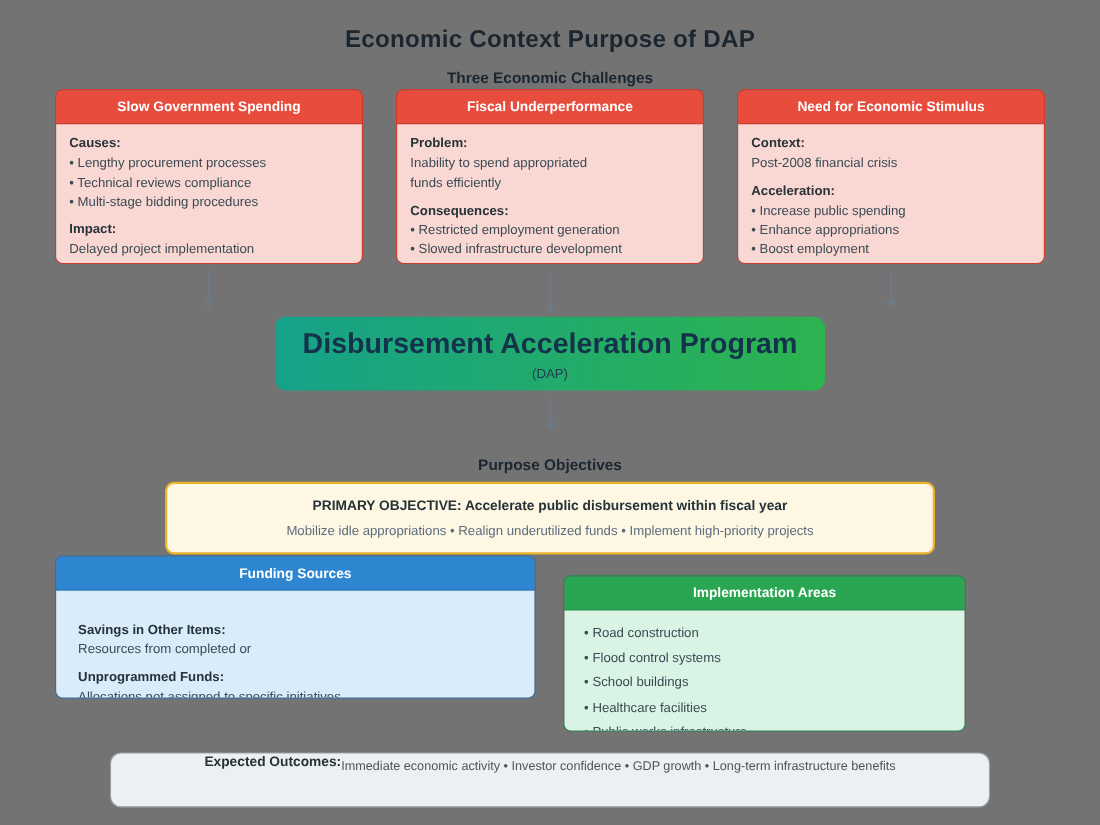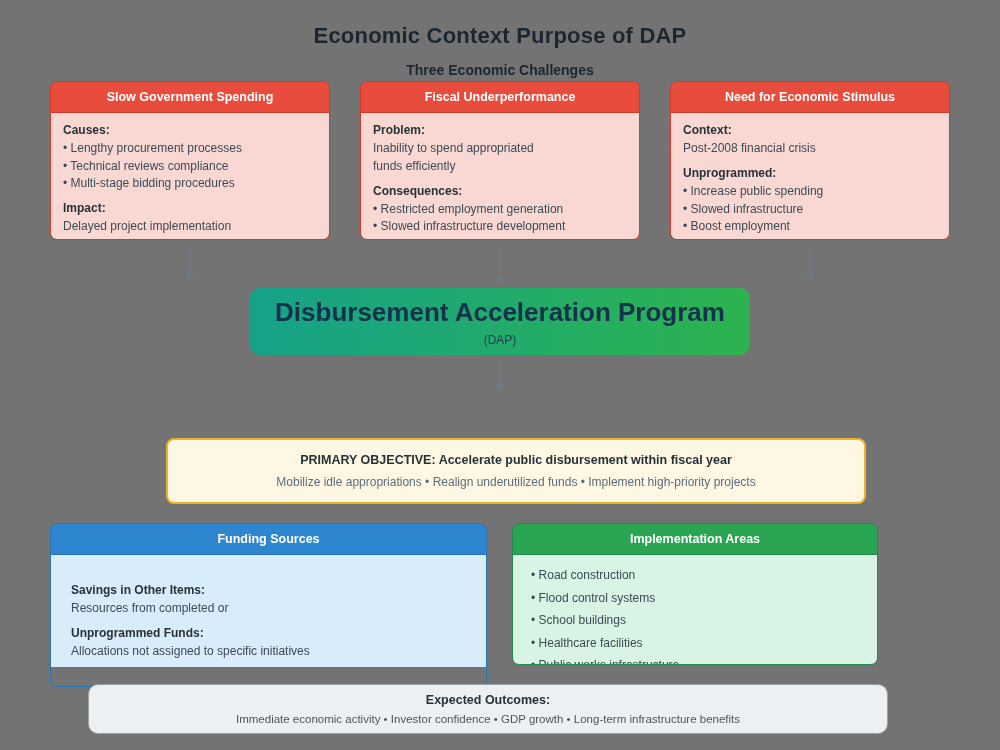--- a/index.html
+++ b/index.html
@@ -38,41 +38,41 @@
   .a4{left:499px;top:361px;height:23px;}
 
   
   .dap{position:absolute;left:250px;top:288px;width:500px;height:67px;border-radius:10px;
     background:linear-gradient(90deg,#16a289,#2db34e);
     display:flex;flex-direction:column;align-items:center;justify-content:center;}
   .dap-title{font-size:26px;font-weight:bold;color:#14324c;}
   .dap-sub{font-size:12px;color:#1d3c52;margin-top:5px;}
 
   
-  .primary{position:absolute;left:166px;top:438px;width:700px;height:66px;box-sizing:border-box;
+  .primary{position:absolute;left:150px;top:438px;width:700px;height:66px;box-sizing:border-box;
     background:#fdf7e3;border:2px solid #eab32a;border-radius:8px;
     display:flex;flex-direction:column;align-items:center;justify-content:center;}
   .primary-heading{font-size:12.5px;font-weight:bold;color:#263238;}
   .primary-detail{font-size:12px;color:#5d6d7e;margin-top:8px;}
 
   
-  .funding{left:50px;top:523px;width:437px;height:164px;border:1.5px solid #2573b5;}
+  .funding{left:50px;top:505px;width:437px;height:130px;border:1.5px solid #2573b5;}
   .funding .card-head{background:#2e86d1;border-bottom:1.5px solid #2573b5;}
   .funding .card-body{background:#d9ecf9;height:112px;padding:28px 20px;}
 
   
   .impl{left:512px;top:523px;width:366px;height:142px;border:1.5px solid #1f8a4c;}
   .impl .card-head{background:#2aa653;border-bottom:1.5px solid #1f8a4c;}
   .impl .card-body{background:#d9f3e4;height:112px;padding:13px 18px;}
   .impl .item{margin:0 0 7.5px 0 !important;}
 
   
-  .outcomes{position:absolute;left:88px;top:684px;width:800px;height:50px;box-sizing:border-box;
+  .outcomes{position:absolute;left:100px;top:684px;width:800px;height:50px;box-sizing:border-box;
     background:#edf0f2;border:1.5px solid #97a2a9;border-radius:10px;
-    display:flex;flex-direction:column;align-items:center;justify-content:center;}
+    display:flex;flex-direction:row;justify-content:center;}
   .outcomes-heading{font-size:12.5px;font-weight:bold;color:#263238;}
   .outcomes-detail{font-size:11.5px;color:#4d5656;margin-top:6px;}
 </style>
 </head>
 <body>
 
 <div class="stage">
 
   <h1 class="main-title">Economic Context Purpose of DAP</h1>
   <h2 class="section-heading h-challenges">Three Economic Challenges</h2>
@@ -99,38 +99,39 @@
       <p class="label gap">Impact:</p>
       <p class="item">Delayed project implementation</p>
     </div>
   </section>
 
   <section class="card challenge c3">
     <header class="card-head">Need for Economic Stimulus</header>
     <div class="card-body">
       <p class="label">Context:</p>
       <p class="item">Post-2008 financial crisis</p>
-      <p class="label gap">Unprogrammed:</p>
+      <p class="label gap">Acceleration:</p>
       <p class="item">• Increase public spending</p>
-      <p class="item">• Slowed infrastructure</p>
+      <p class="item">• Enhance appropriations</p>
       <p class="item">• Boost employment</p>
     </div>
   </section>
 
   <div class="arrow a1"></div>
   <div class="arrow a2"></div>
   <div class="arrow a3"></div>
 
   <section class="dap">
     <div class="dap-title">Disbursement Acceleration Program</div>
     <div class="dap-sub">(DAP)</div>
   </section>
 
   <div class="arrow a4"></div>
 
+  <h2 class="section-heading h-objectives">Purpose Objectives</h2>
 
   <section class="primary">
     <div class="primary-heading">PRIMARY OBJECTIVE: Accelerate public disbursement within fiscal year</div>
     <div class="primary-detail">Mobilize idle appropriations • Realign underutilized funds • Implement high-priority projects</div>
   </section>
 
   <section class="card funding">
     <header class="card-head">Funding Sources</header>
     <div class="card-body">
       <p class="label">Savings in Other Items:</p>

